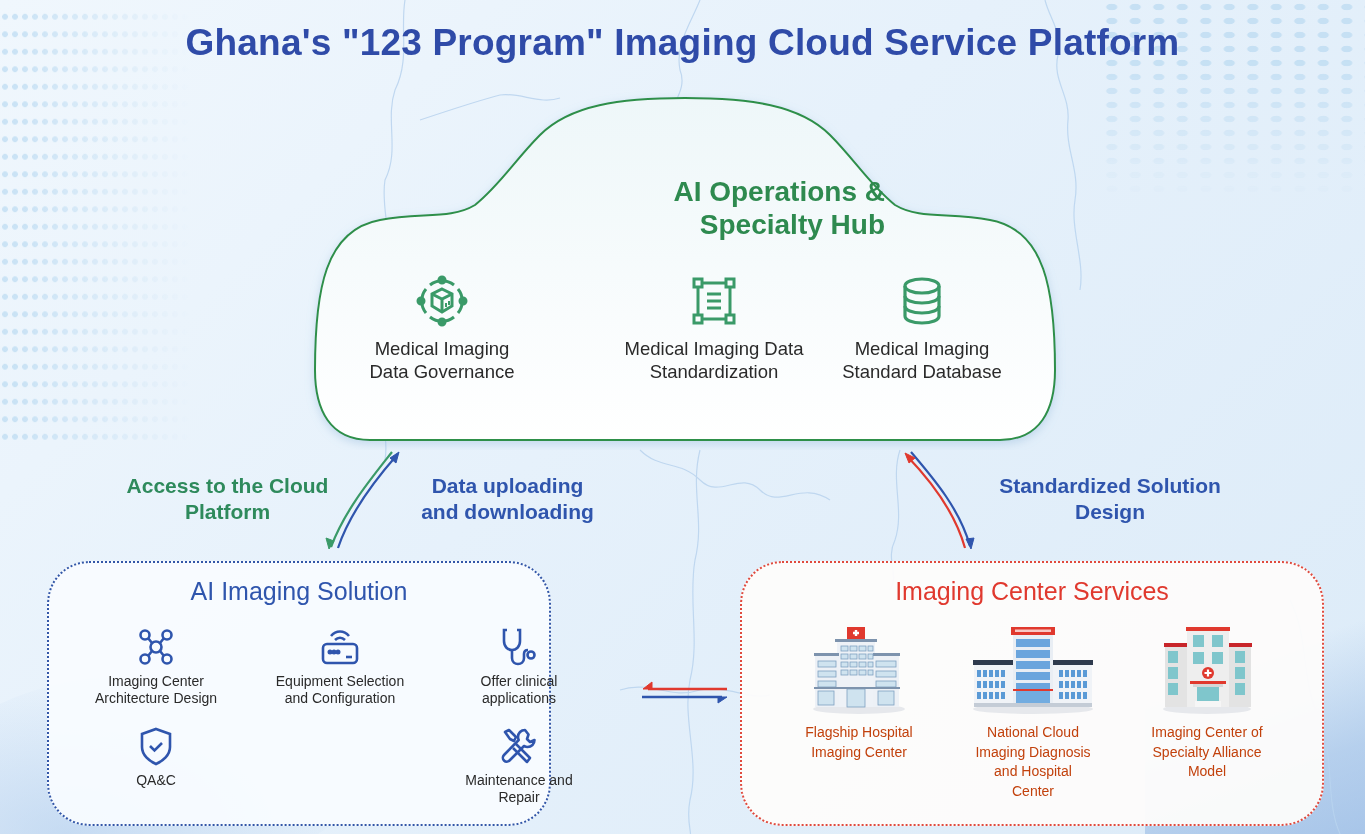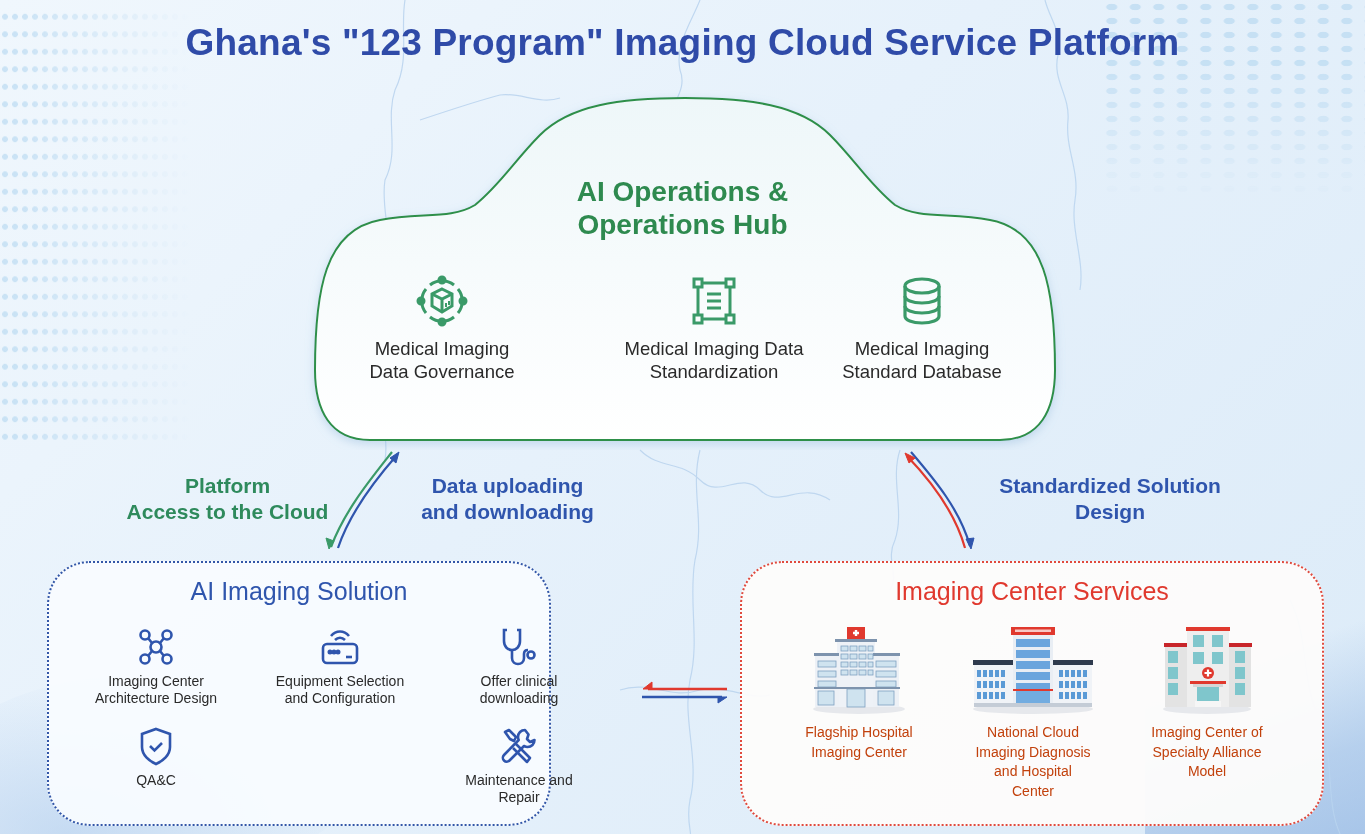--- a/index.html
+++ b/index.html
@@ -39,21 +39,21 @@
   .title {
     position: absolute; left: 0; right: 0; top: 22px;
     text-align: center; font-size: 37px; font-weight: 700;
     color: #2f4ba8; letter-spacing: 0.2px;
   }
 
   
   .cloud-svg { position: absolute; left: 300px; top: 90px; width: 770px; height: 360px; }
   .cloud-title {
     position: absolute; left: 480px; width: 405px; top: 175px;
-    text-align: center; font-size: 28px; font-weight: 700; color: #2e8a4f; line-height: 33px;
+    text-align: right; font-size: 28px; font-weight: 700; color: #2e8a4f; line-height: 33px;
   }
   .hub-item { position: absolute; top: 275px; width: 230px; text-align: center; }
   .hub-item .ico { display: block; margin: 0 auto; width: 52px; height: 52px; }
   .hub-item .lbl { margin-top: 10px; font-size: 18.5px; color: #2a2a2a; line-height: 23px; }
 
   
   .arrow-label { position: absolute; text-align: center; font-size: 21px; font-weight: 700; line-height: 26px; }
   .lbl-access { left: 100px; width: 255px; top: 473px; color: #2e8a5c; }
   .lbl-data { left: 395px; width: 225px; top: 473px; color: #2f55ad; }
   .lbl-std { left: 960px; width: 300px; top: 473px; color: #2f55ad; }
@@ -111,21 +111,21 @@
     </linearGradient>
     <filter id="cloudShadow" x="-5%" y="-5%" width="110%" height="115%">
       <feDropShadow dx="0" dy="3" stdDeviation="5" flood-color="#7da7d0" flood-opacity="0.35"></feDropShadow>
     </filter>
   </defs>
   <path d="M70 350 C30 350 15 320 15 280 C15 200 25 140 80 130 C120 122 150 130 175 115 C200 95 215 70 240 45 C270 15 320 8 385 8 C450 8 500 15 530 45 C555 70 570 95 595 115 C620 130 650 122 690 130 C745 140 755 200 755 280 C755 320 740 350 700 350 Z" fill="url(#cloudFill)" stroke="#2e8f49" stroke-width="2" filter="url(#cloudShadow)"></path>
 </svg>
 
 <div class="cloud-title">
   <div>AI Operations &amp;</div>
-  <div>Operations Hub</div>
+  <div>Specialty Hub</div>
 </div>
 
 <div class="hub-item" style="left:327px;">
   <svg class="ico" viewBox="0 0 52 52" fill="none" stroke="#3a9a68" stroke-width="3">
     <path d="M14 10 A19 19 0 0 1 38 10"></path>
     <path d="M42 14 A19 19 0 0 1 42 38"></path>
     <path d="M38 42 A19 19 0 0 1 14 42"></path>
     <path d="M10 38 A19 19 0 0 1 10 14"></path>
     <circle cx="26" cy="5" r="3" fill="#3a9a68"></circle>
     <circle cx="26" cy="47" r="3" fill="#3a9a68"></circle>
@@ -190,22 +190,22 @@
     <path d="M648 689 H727" stroke="#e0392e"></path>
     <path d="M643 689 L652 682 L652 689 Z" fill="#e0392e" stroke="#e0392e" stroke-width="1"></path>
   </g>
   <g fill="none" stroke-width="2.6">
     <path d="M642 697 H722" stroke="#2f55ad"></path>
     <path d="M727 697 L718 703 L718 697 Z" fill="#2f55ad" stroke="#2f55ad" stroke-width="1"></path>
   </g>
 </svg>
 
 <div class="arrow-label lbl-access">
+  <div>Access to the Cloud</div>
   <div>Platform</div>
-  <div>Access to the Cloud</div>
 </div>
 <div class="arrow-label lbl-data">
   <div>Data uploading</div>
   <div>and downloading</div>
 </div>
 <div class="arrow-label lbl-std">
   <div>Standardized Solution</div>
   <div>Design</div>
 </div>
 
@@ -244,21 +244,21 @@
   </div>
 
   <div class="sol-item" style="left:380px; top:64px;">
     <svg class="ico" viewBox="0 0 40 40" fill="none" stroke="#2f55ad" stroke-width="2.6">
       <path d="M8 3 H5 V14 C5 20 9 23 13 23 C17 23 21 20 21 14 V3 H18"></path>
       <path d="M13 23 V31 C13 35 16 37 19 37 C22 37 25 35 25 31 V27 C25 24 27 23 29 23"></path>
       <circle cx="32" cy="28" r="3.5"></circle>
     </svg>
     <div class="lbl">
       <div>Offer clinical</div>
-      <div>downloading</div>
+      <div>applications</div>
     </div>
   </div>
 
   <div class="sol-item" style="left:17px; top:163px;">
     <svg class="ico" viewBox="0 0 40 40" fill="none" stroke="#2f55ad" stroke-width="2.6">
       <path d="M20 3 L34 8 V21 C34 29 27 35 20 38 C13 35 6 29 6 21 V8 Z"></path>
       <path d="M14 20 L18.5 24.5 L26 17"></path>
     </svg>
     <div class="lbl">
       <div>QA&amp;C</div>

